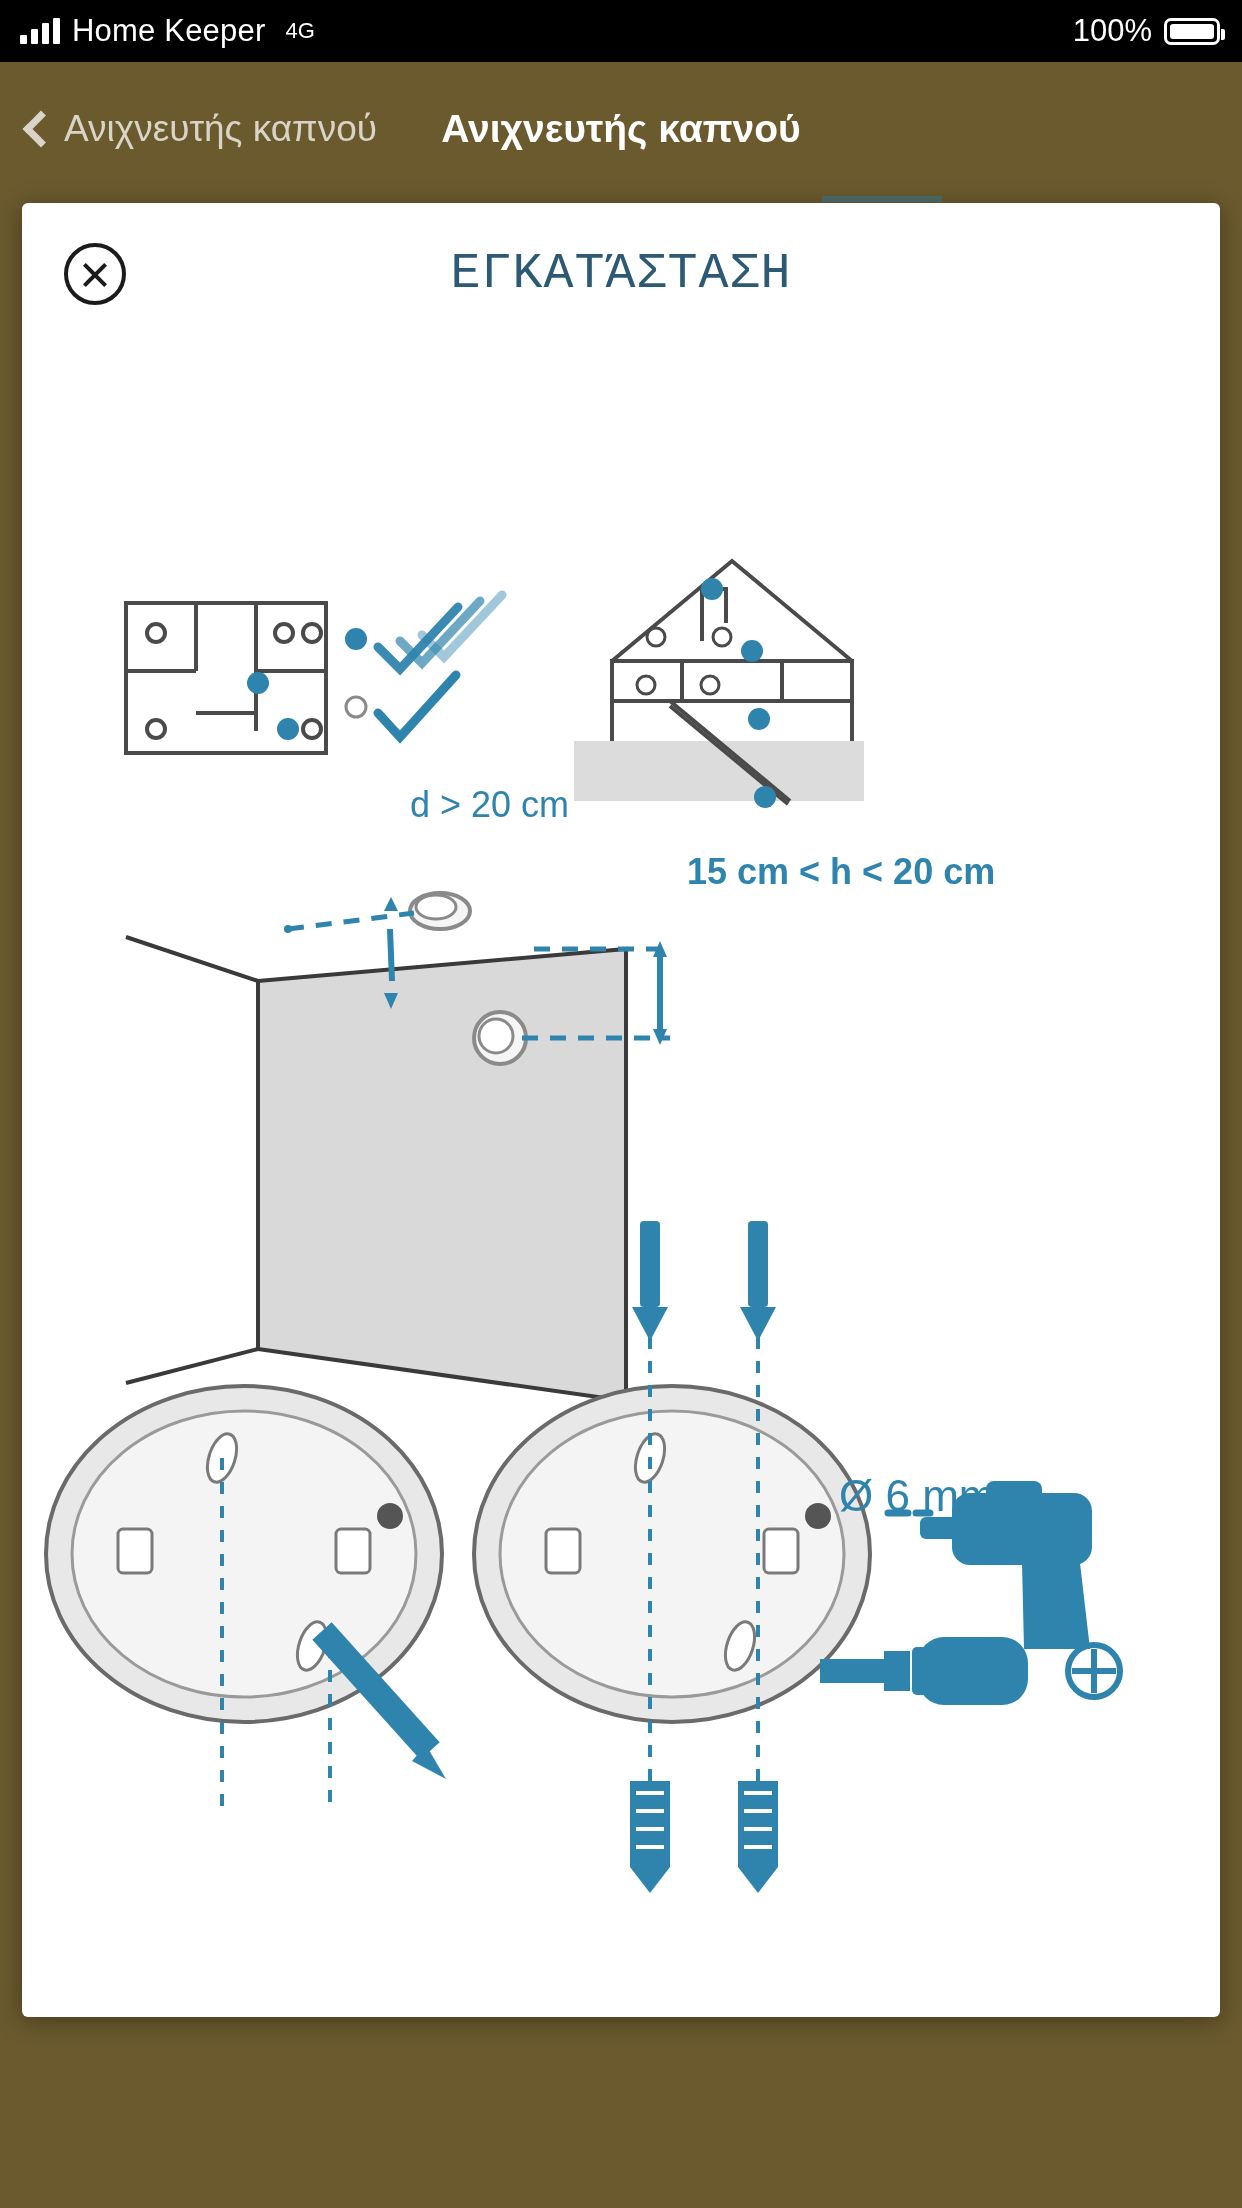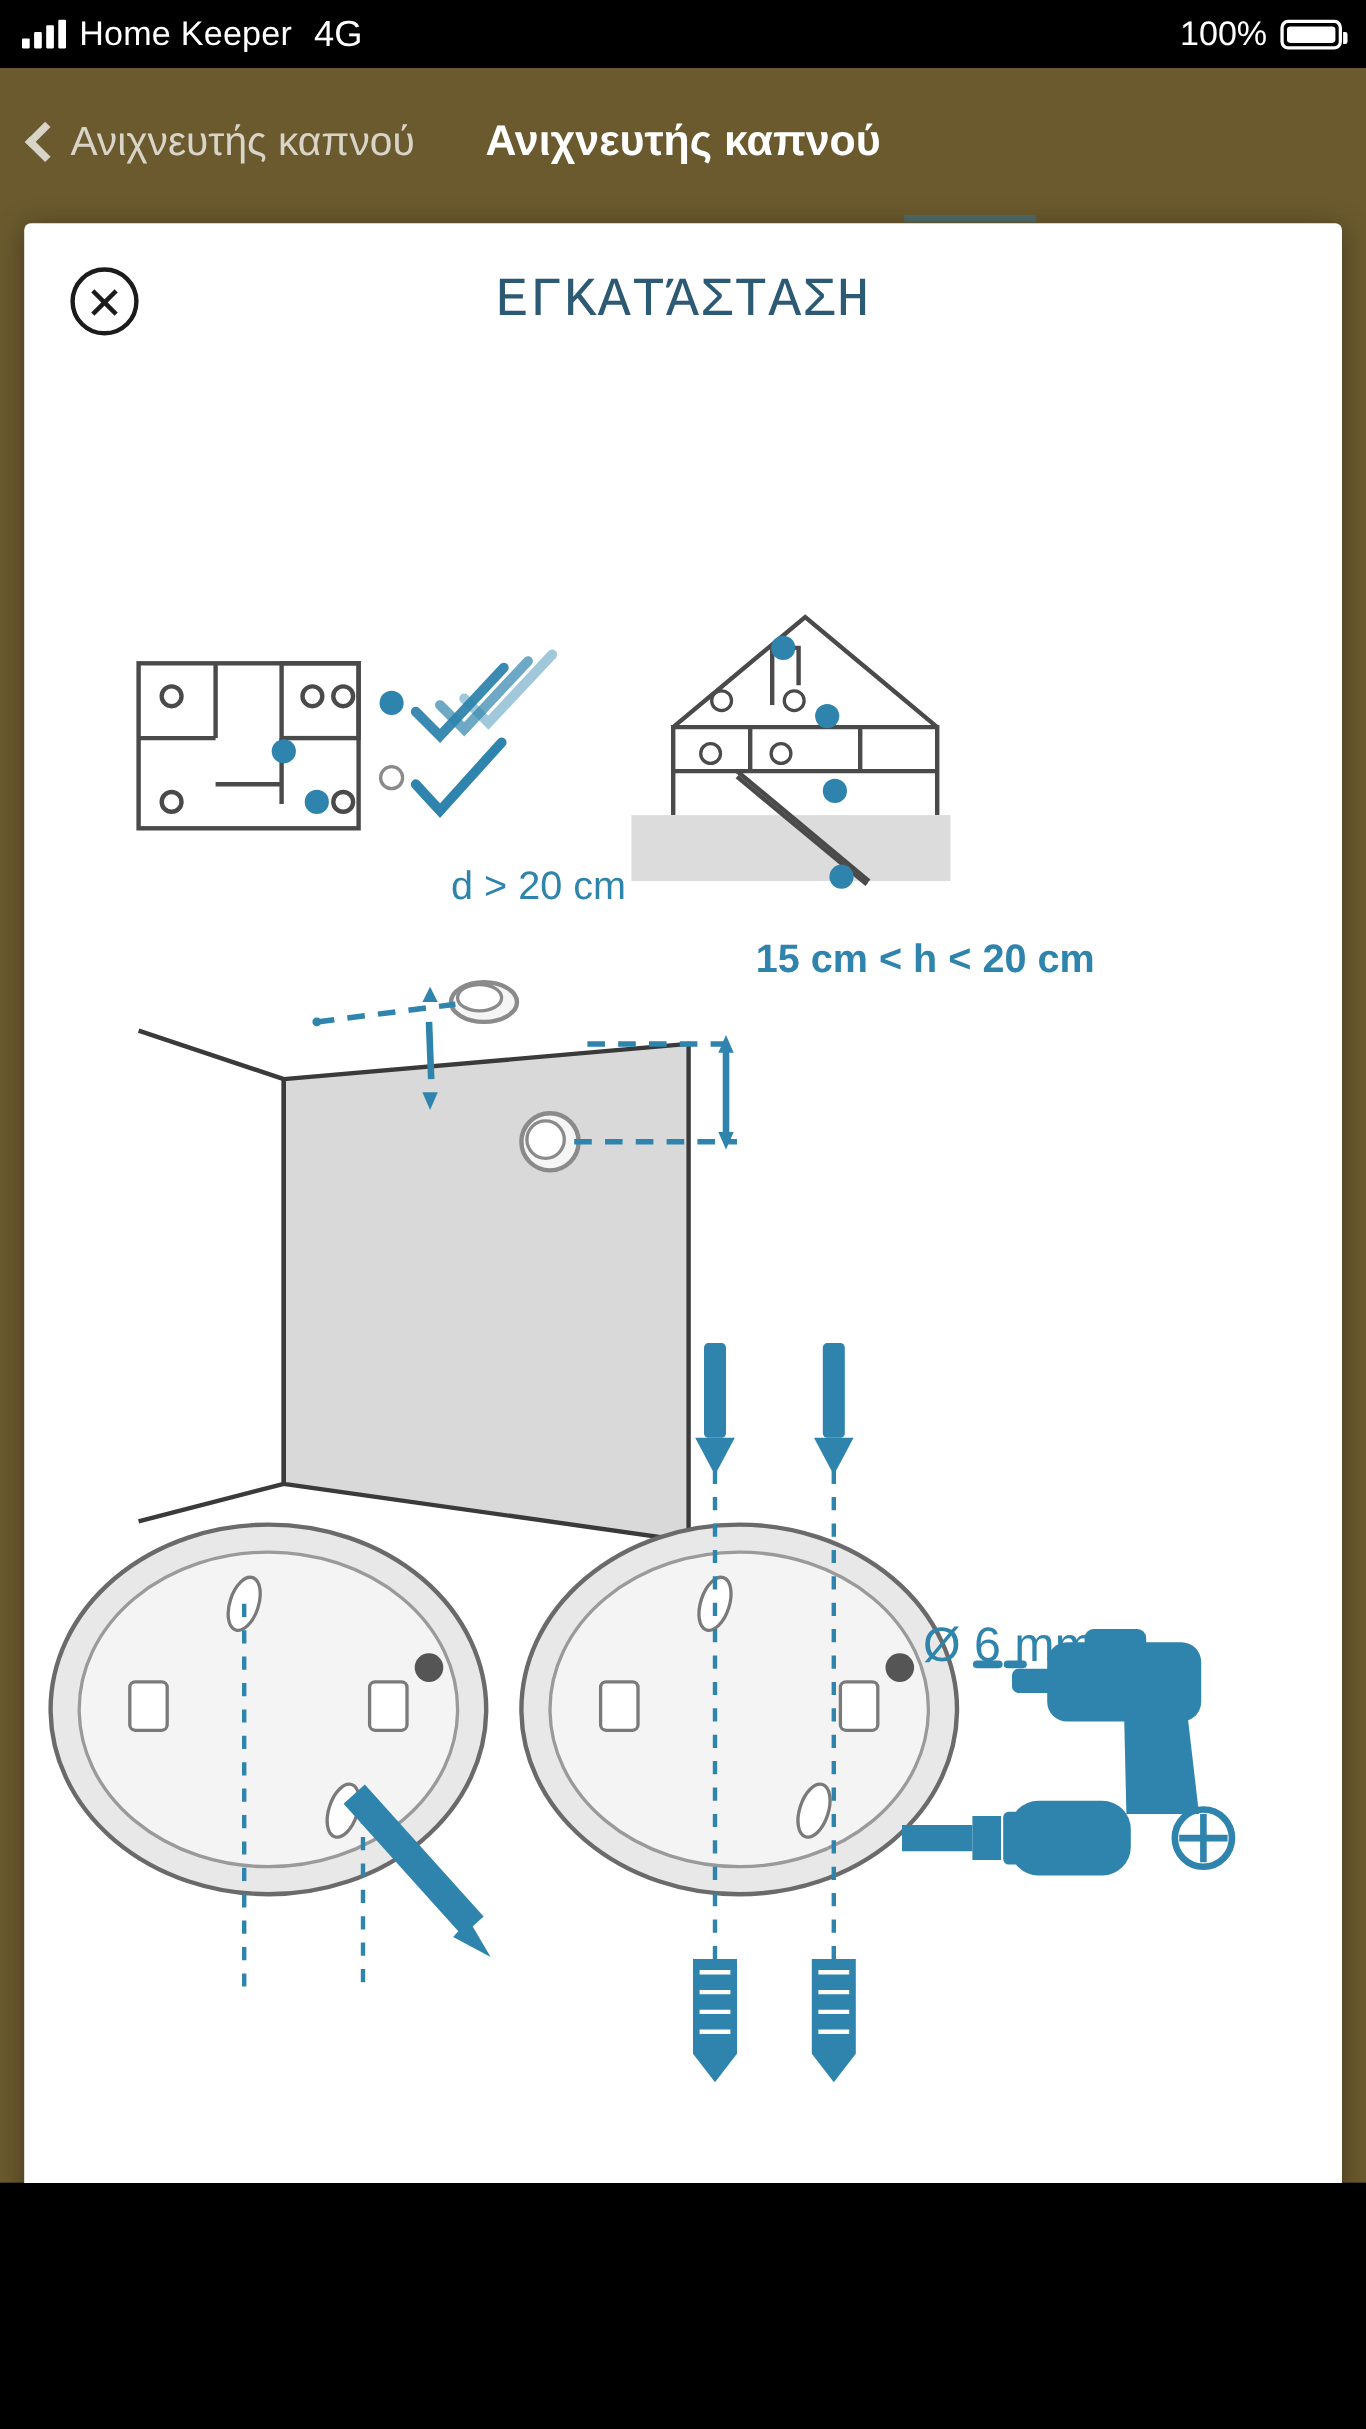--- a/index.html
+++ b/index.html
@@ -4,21 +4,21 @@
 <style>
   * { box-sizing: border-box; margin: 0; padding: 0; }
   html, body {
     width: 1242px; height: 2208px;
     background: #000;
     font-family: "Liberation Sans", sans-serif;
     overflow: hidden;
   }
   #screen {
     position: relative;
-    width: 1242px; height: 1984px;
+    width: 1242px; height: 2208px;
     background: #6b5a2e;
     overflow: hidden;
   }
 
   
   #status-bar {
     position: absolute; top: 0; left: 0;
     width: 1242px; height: 62px;
     background: #000;
     color: #fff;
@@ -26,21 +26,21 @@
     font-size: 30px;
   }
   .sb-left { display: flex; align-items: center; margin-left: 20px; gap: 12px; }
   .signal-bars { display: flex; align-items: flex-end; gap: 4px; height: 26px; }
   .signal-bars i { display: block; width: 7px; background: #fff; border-radius: 1px; }
   .signal-bars i:nth-child(1) { height: 9px; }
   .signal-bars i:nth-child(2) { height: 15px; }
   .signal-bars i:nth-child(3) { height: 21px; }
   .signal-bars i:nth-child(4) { height: 26px; }
   .sb-carrier { font-size: 31px; letter-spacing: 0.2px; }
-  .sb-net { font-size: 33px; margin-left: 8px; }
+  .sb-net { font-size: 22px; margin-left: 8px; }
   .sb-center {
     position: absolute; left: 0; right: 0; text-align: center;
     font-size: 31px; font-weight: bold; letter-spacing: 0.3px;
   }
   .sb-right {
     position: absolute; right: 22px; display: flex; align-items: center; gap: 12px;
   }
   .sb-batt-text { font-size: 31px; }
   .batt {
     position: relative; width: 56px; height: 27px;

